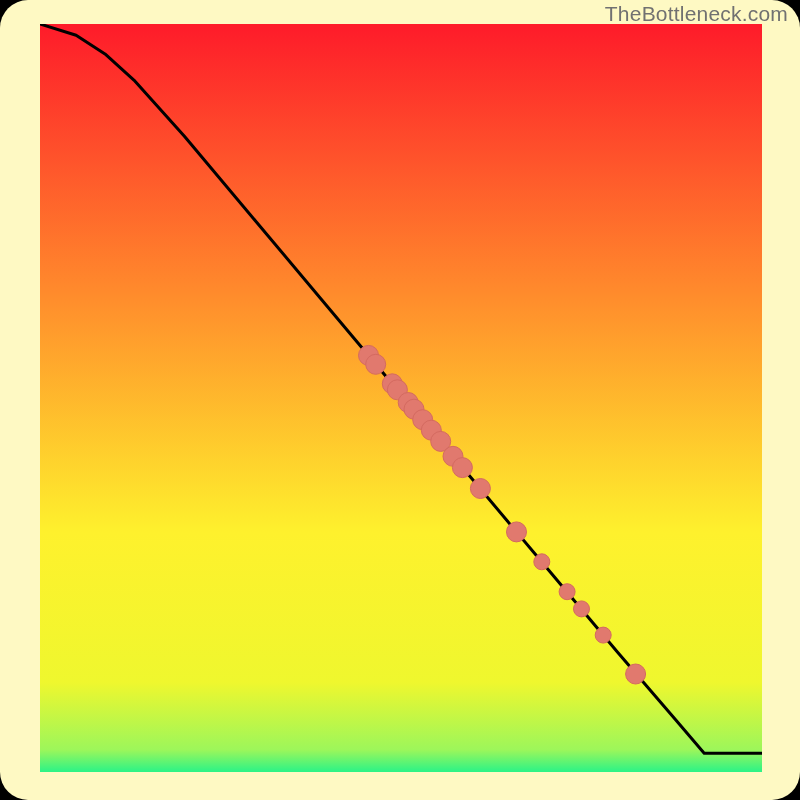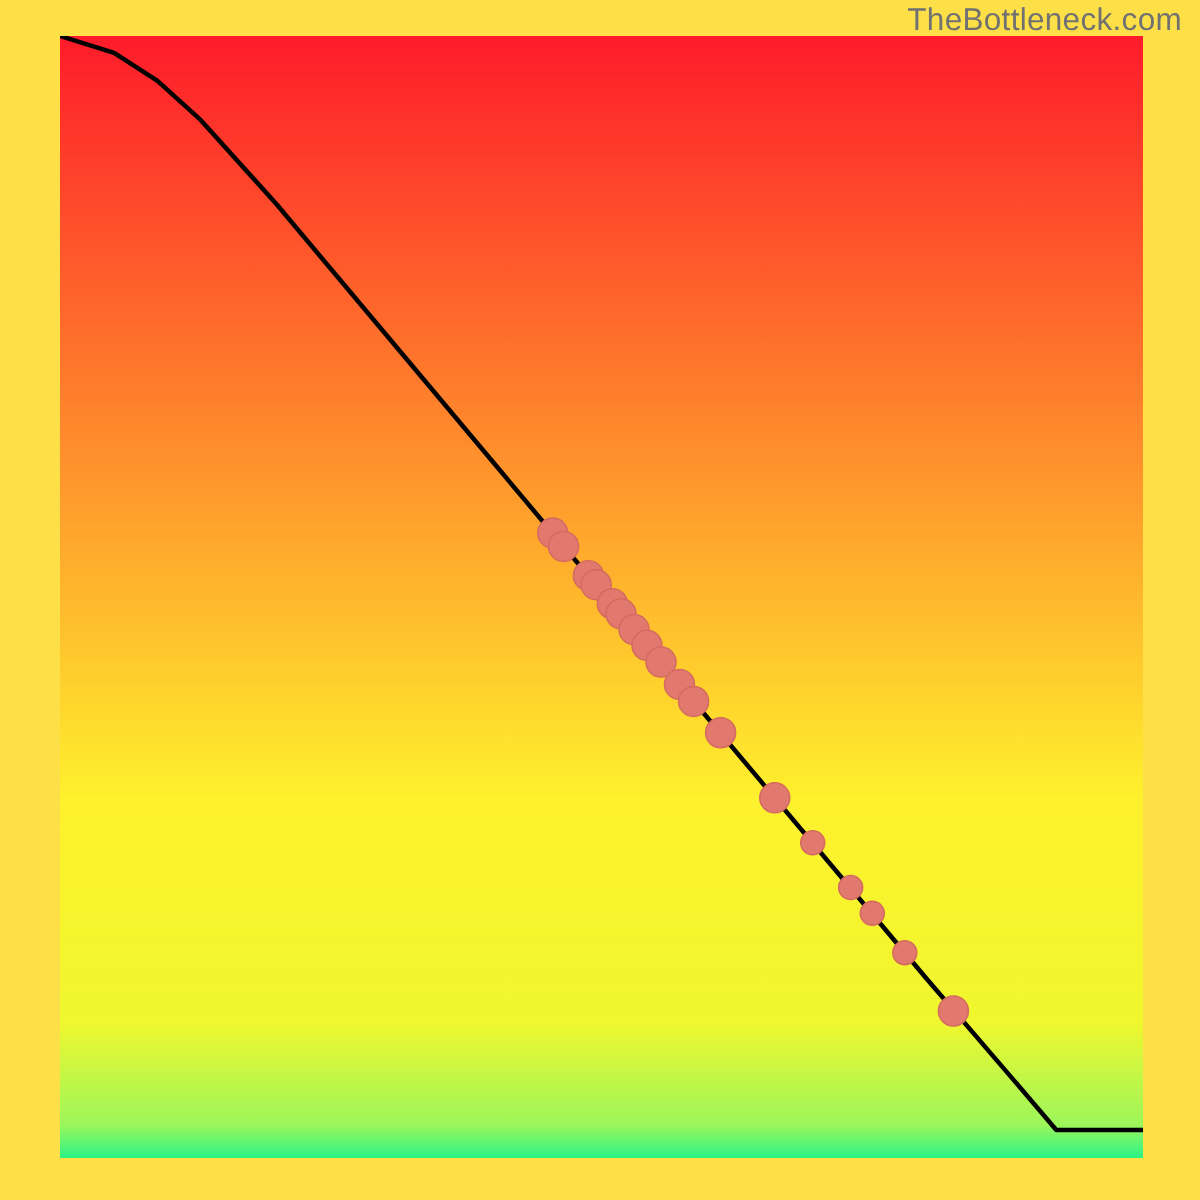--- a/index.html
+++ b/index.html
@@ -1,21 +1,22 @@
 <!DOCTYPE html>
 <html><head>
 <meta charset="utf-8">
 <style>
   * { margin: 0; padding: 0; box-sizing: border-box; }
   html, body { width: 800px; height: 800px; overflow: hidden; background: #000; }
   #stage {
     position: relative;
     width: 800px;
     height: 800px;
-    background: #fde047;
+    background: #fef9c3;
+    border-radius: 28px;
   }
   #plot {
     position: absolute;
     
     left: 40px;
     top: 24px;
     width: 722px;
     height: 748px;
   }
   #watermark {

